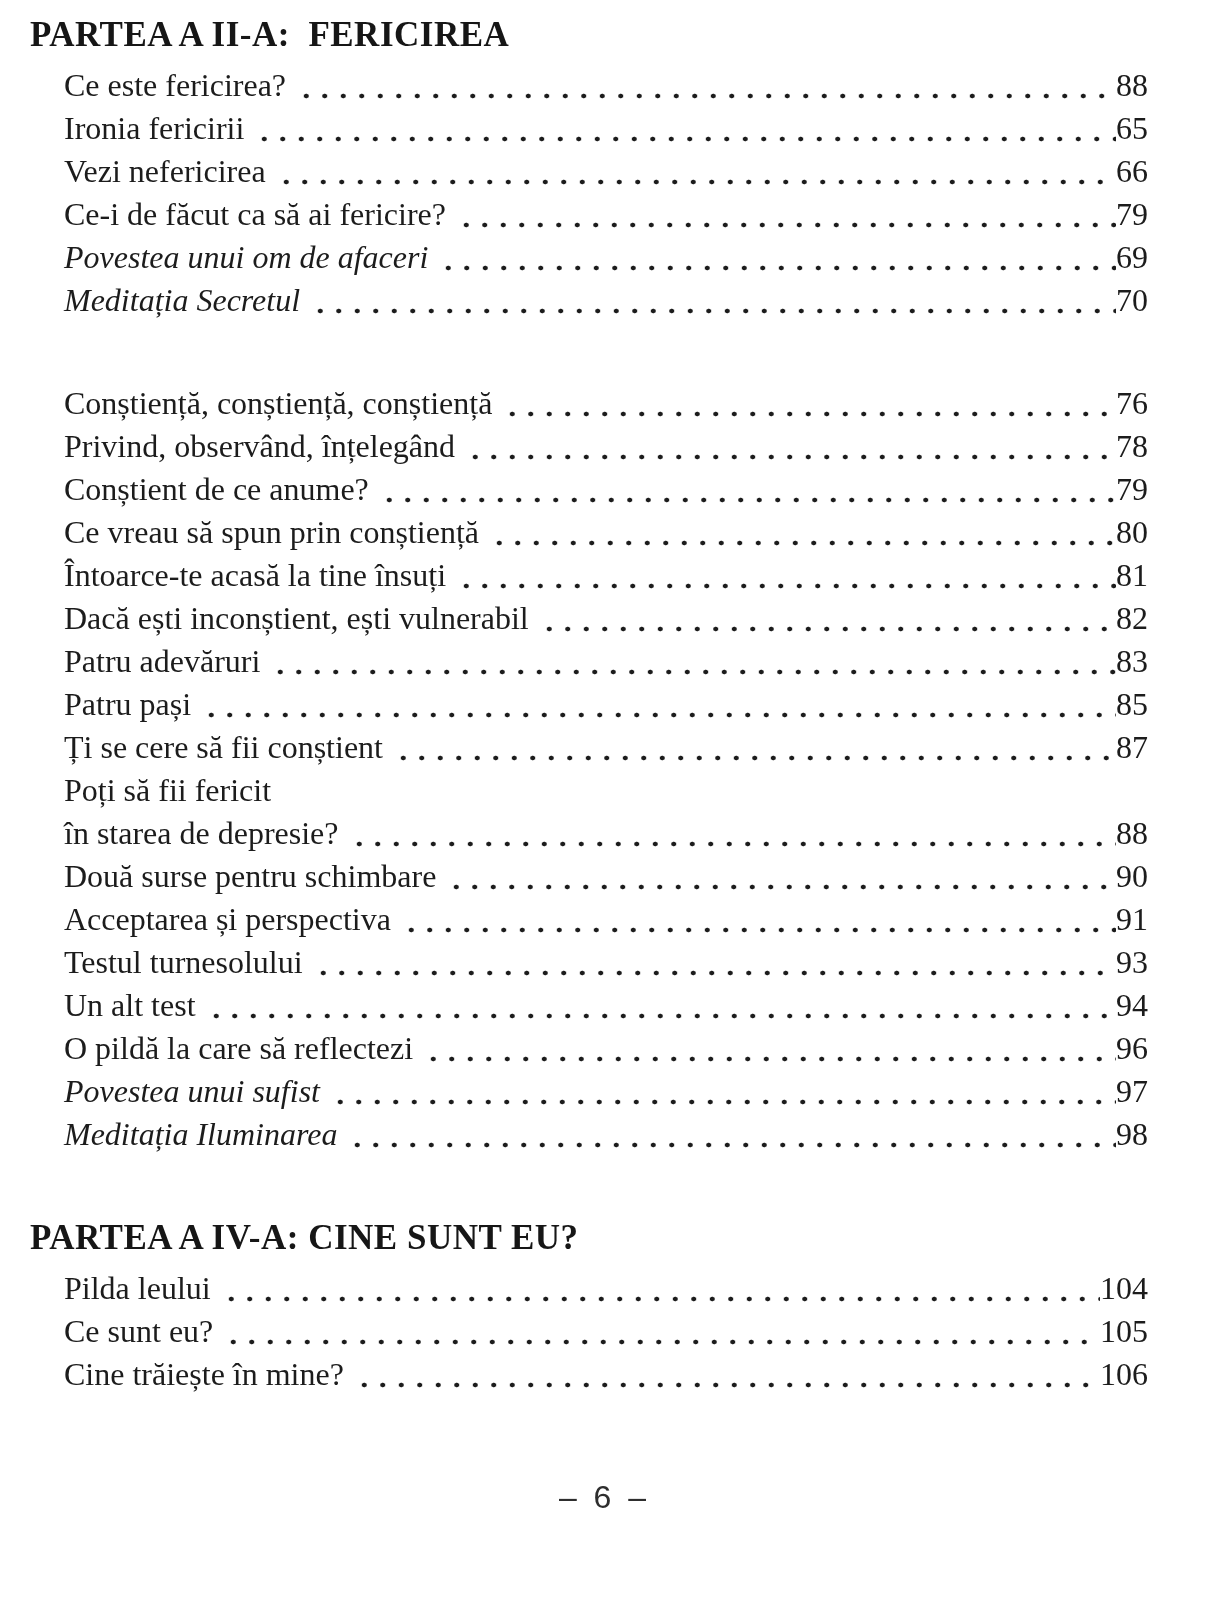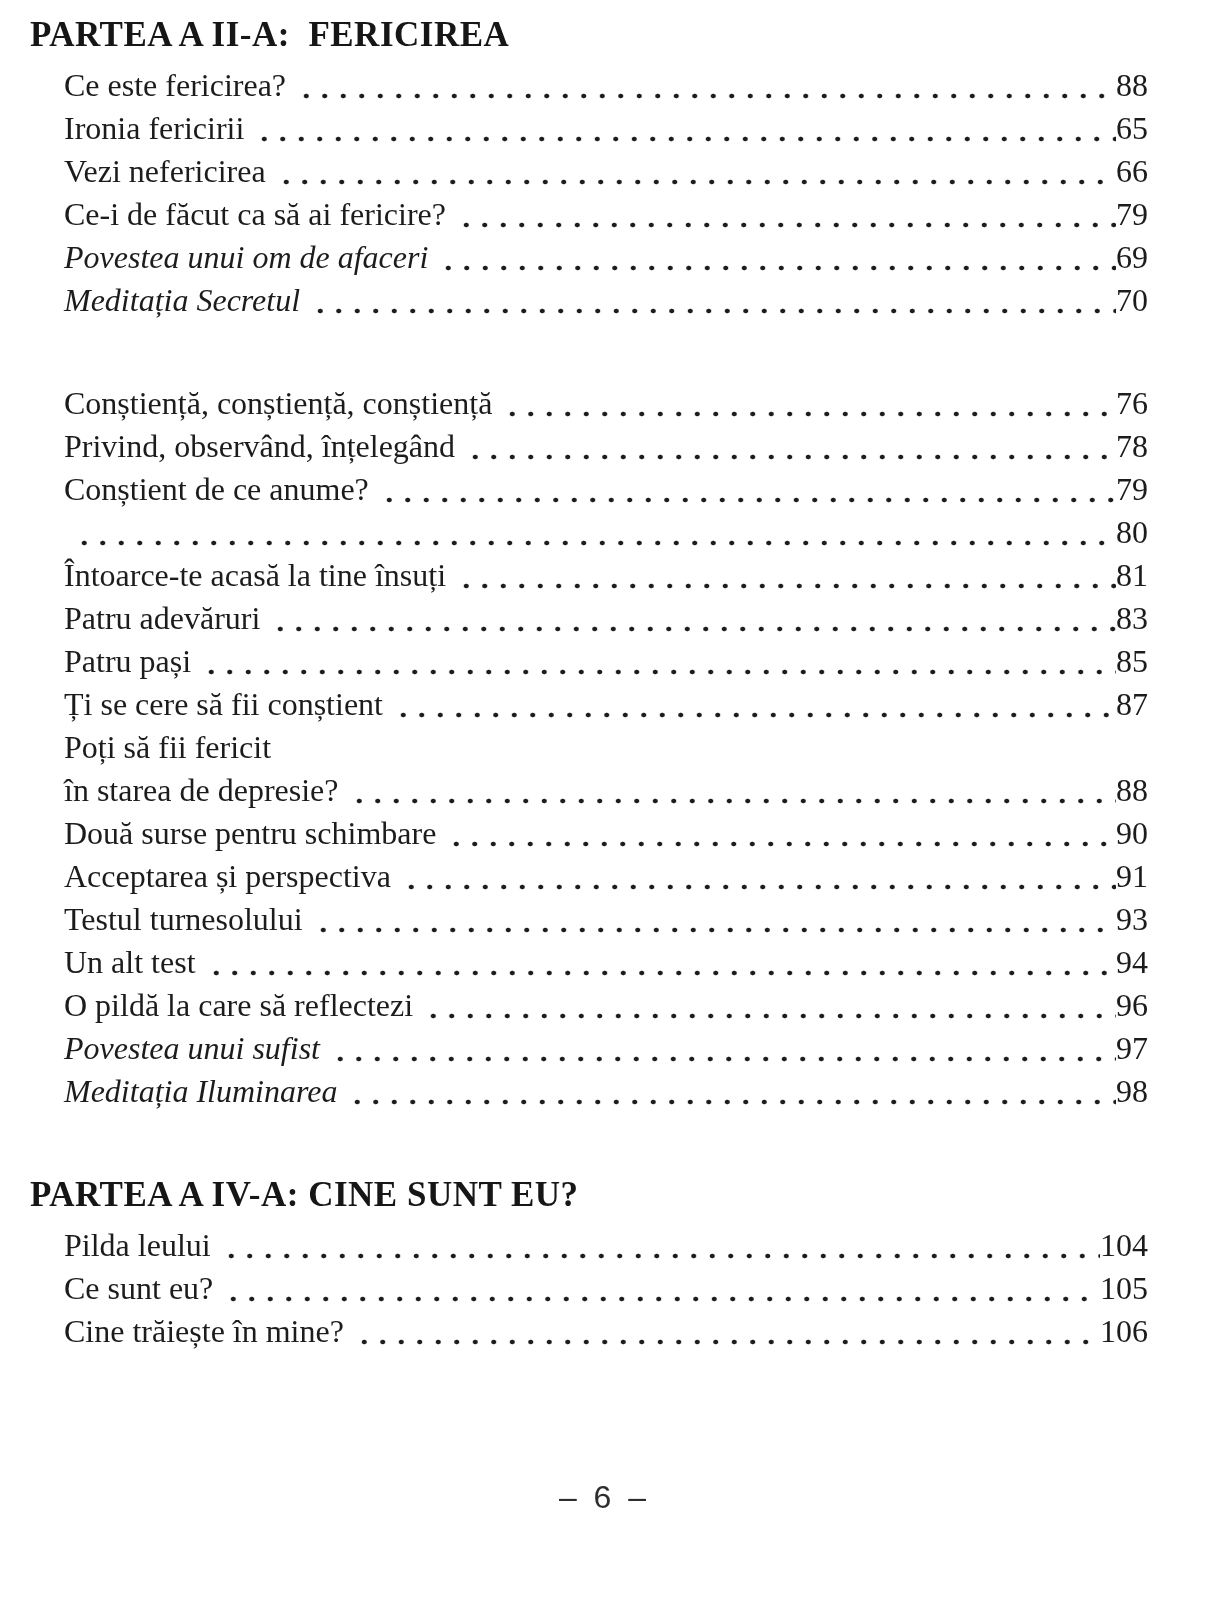--- a/index.html
+++ b/index.html
@@ -131,30 +131,36 @@
     <span class="toc-page">78</span>
   </div>
 
   <div class="toc-row">
     <span class="toc-title">Conștient de ce anume?</span>
     <span class="toc-leader"></span>
     <span class="toc-page">79</span>
   </div>
 
   <div class="toc-row">
+    <span class="toc-title">Ce vreau să spun prin conștiență</span>
     <span class="toc-leader"></span>
     <span class="toc-page">80</span>
   </div>
 
   <div class="toc-row">
     <span class="toc-title">Întoarce-te acasă la tine însuți</span>
     <span class="toc-leader"></span>
     <span class="toc-page">81</span>
   </div>
 
+  <div class="toc-row">
+    <span class="toc-title">Dacă ești inconștient, ești vulnerabil</span>
+    <span class="toc-leader"></span>
+    <span class="toc-page">82</span>
+  </div>
 
   <div class="toc-row">
     <span class="toc-title">Patru adevăruri</span>
     <span class="toc-leader"></span>
     <span class="toc-page">83</span>
   </div>
 
   <div class="toc-row">
     <span class="toc-title">Patru pași</span>
     <span class="toc-leader"></span>

